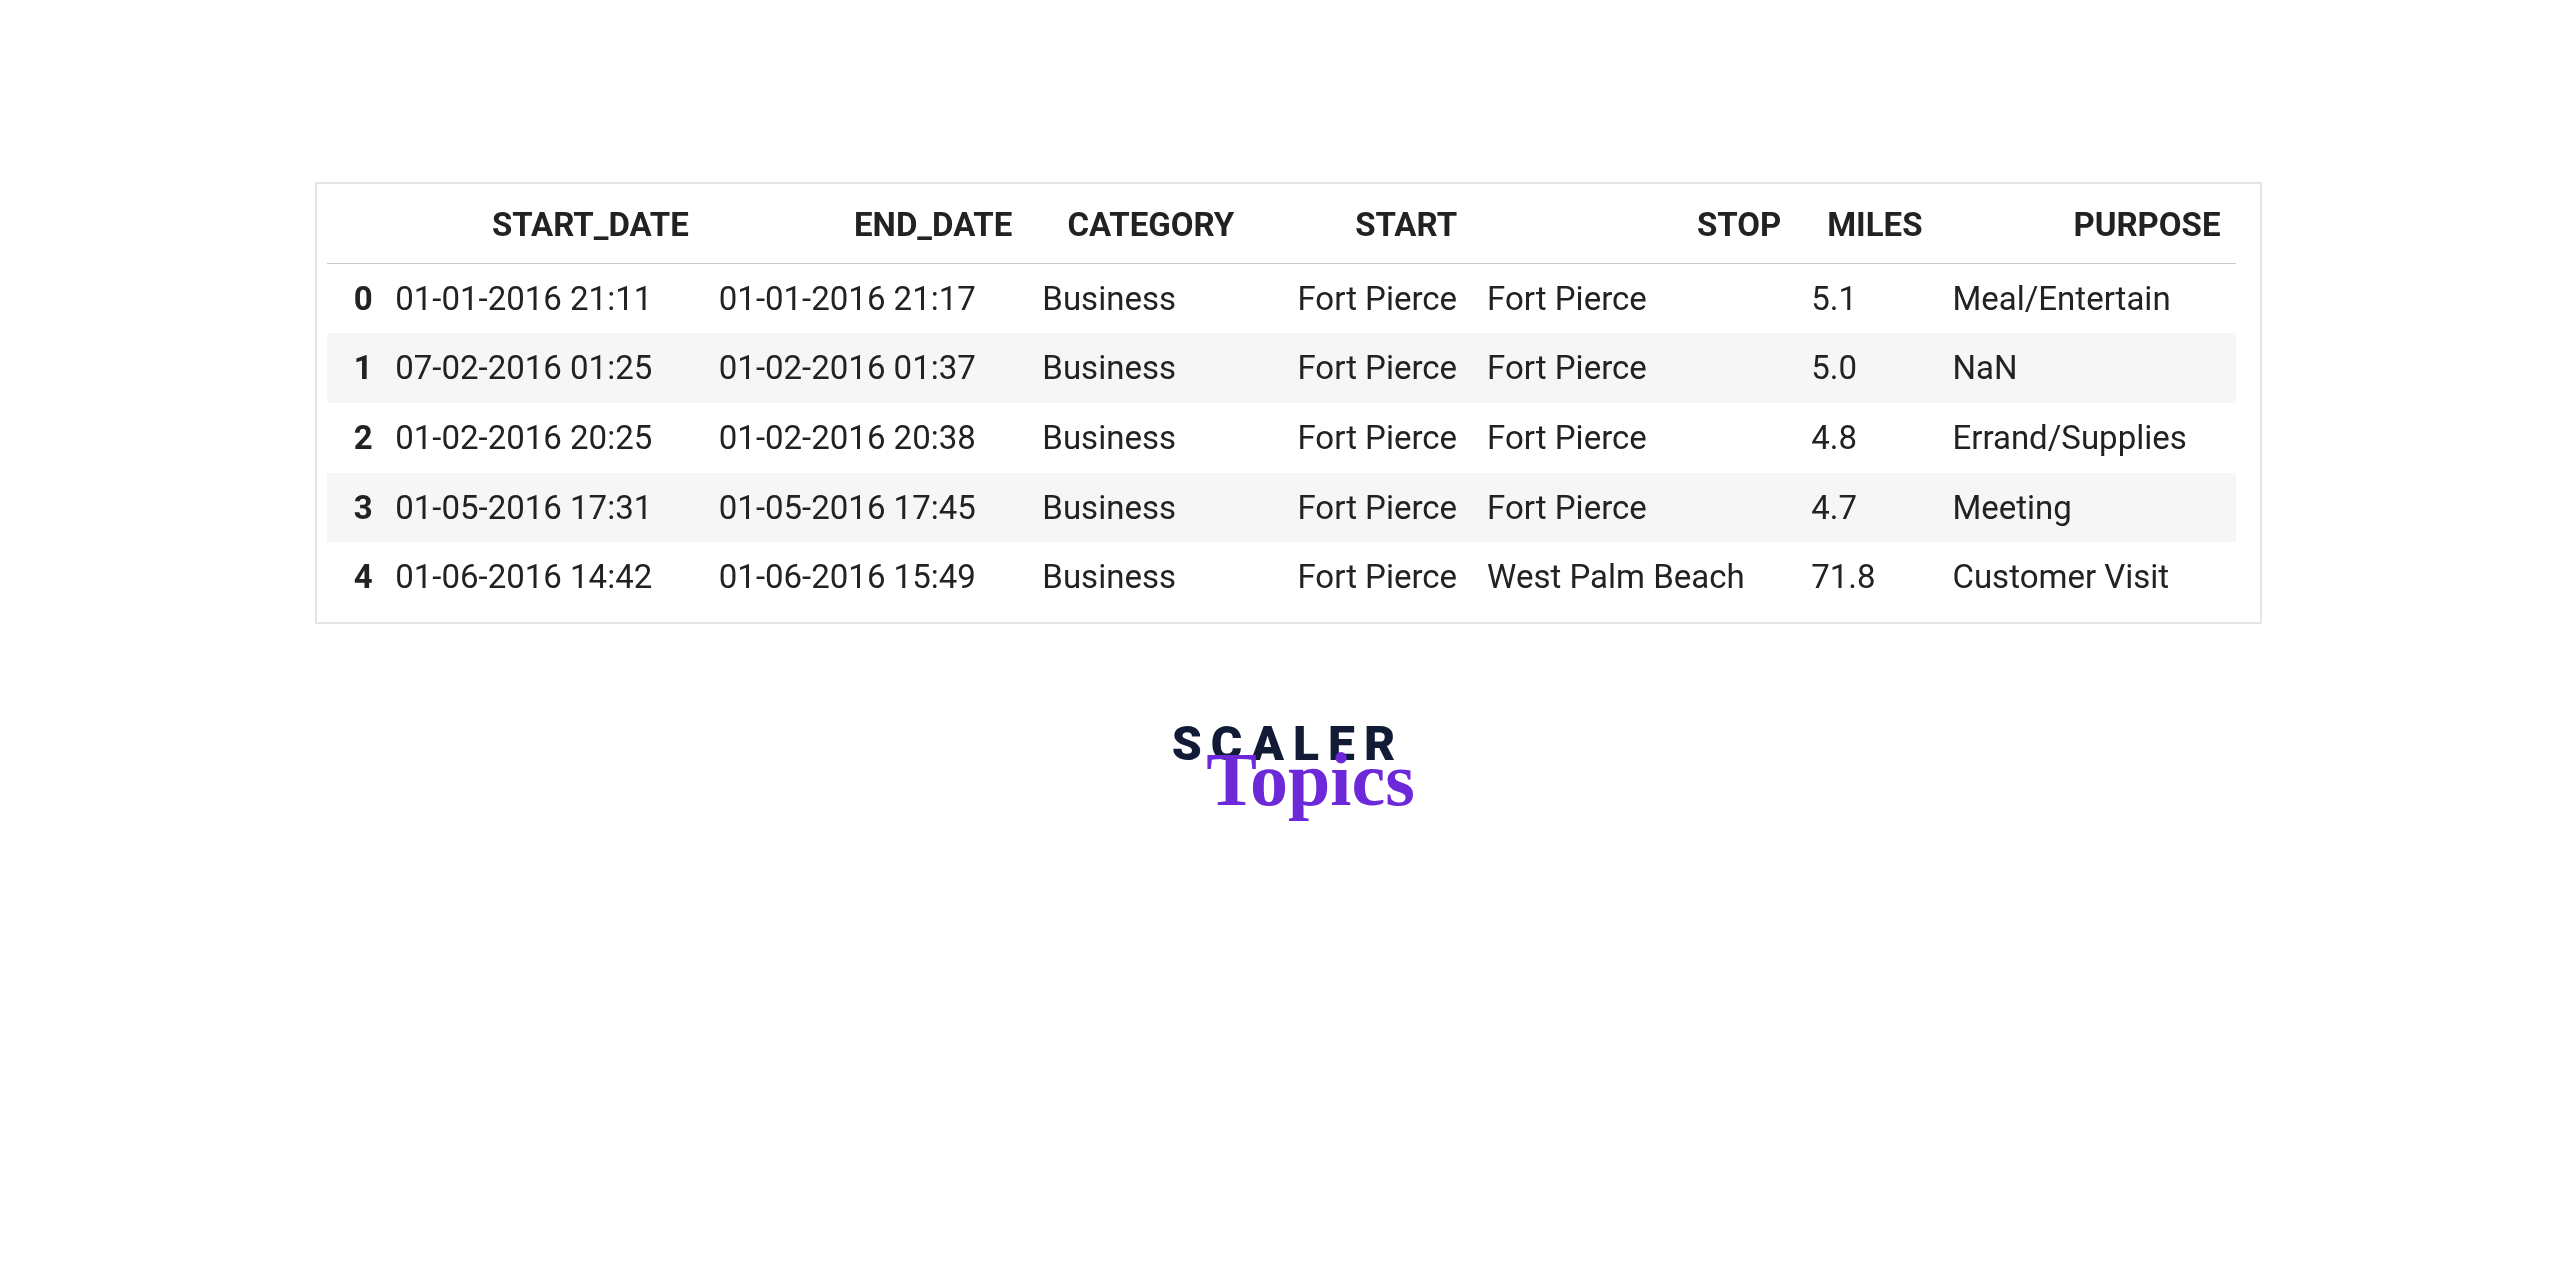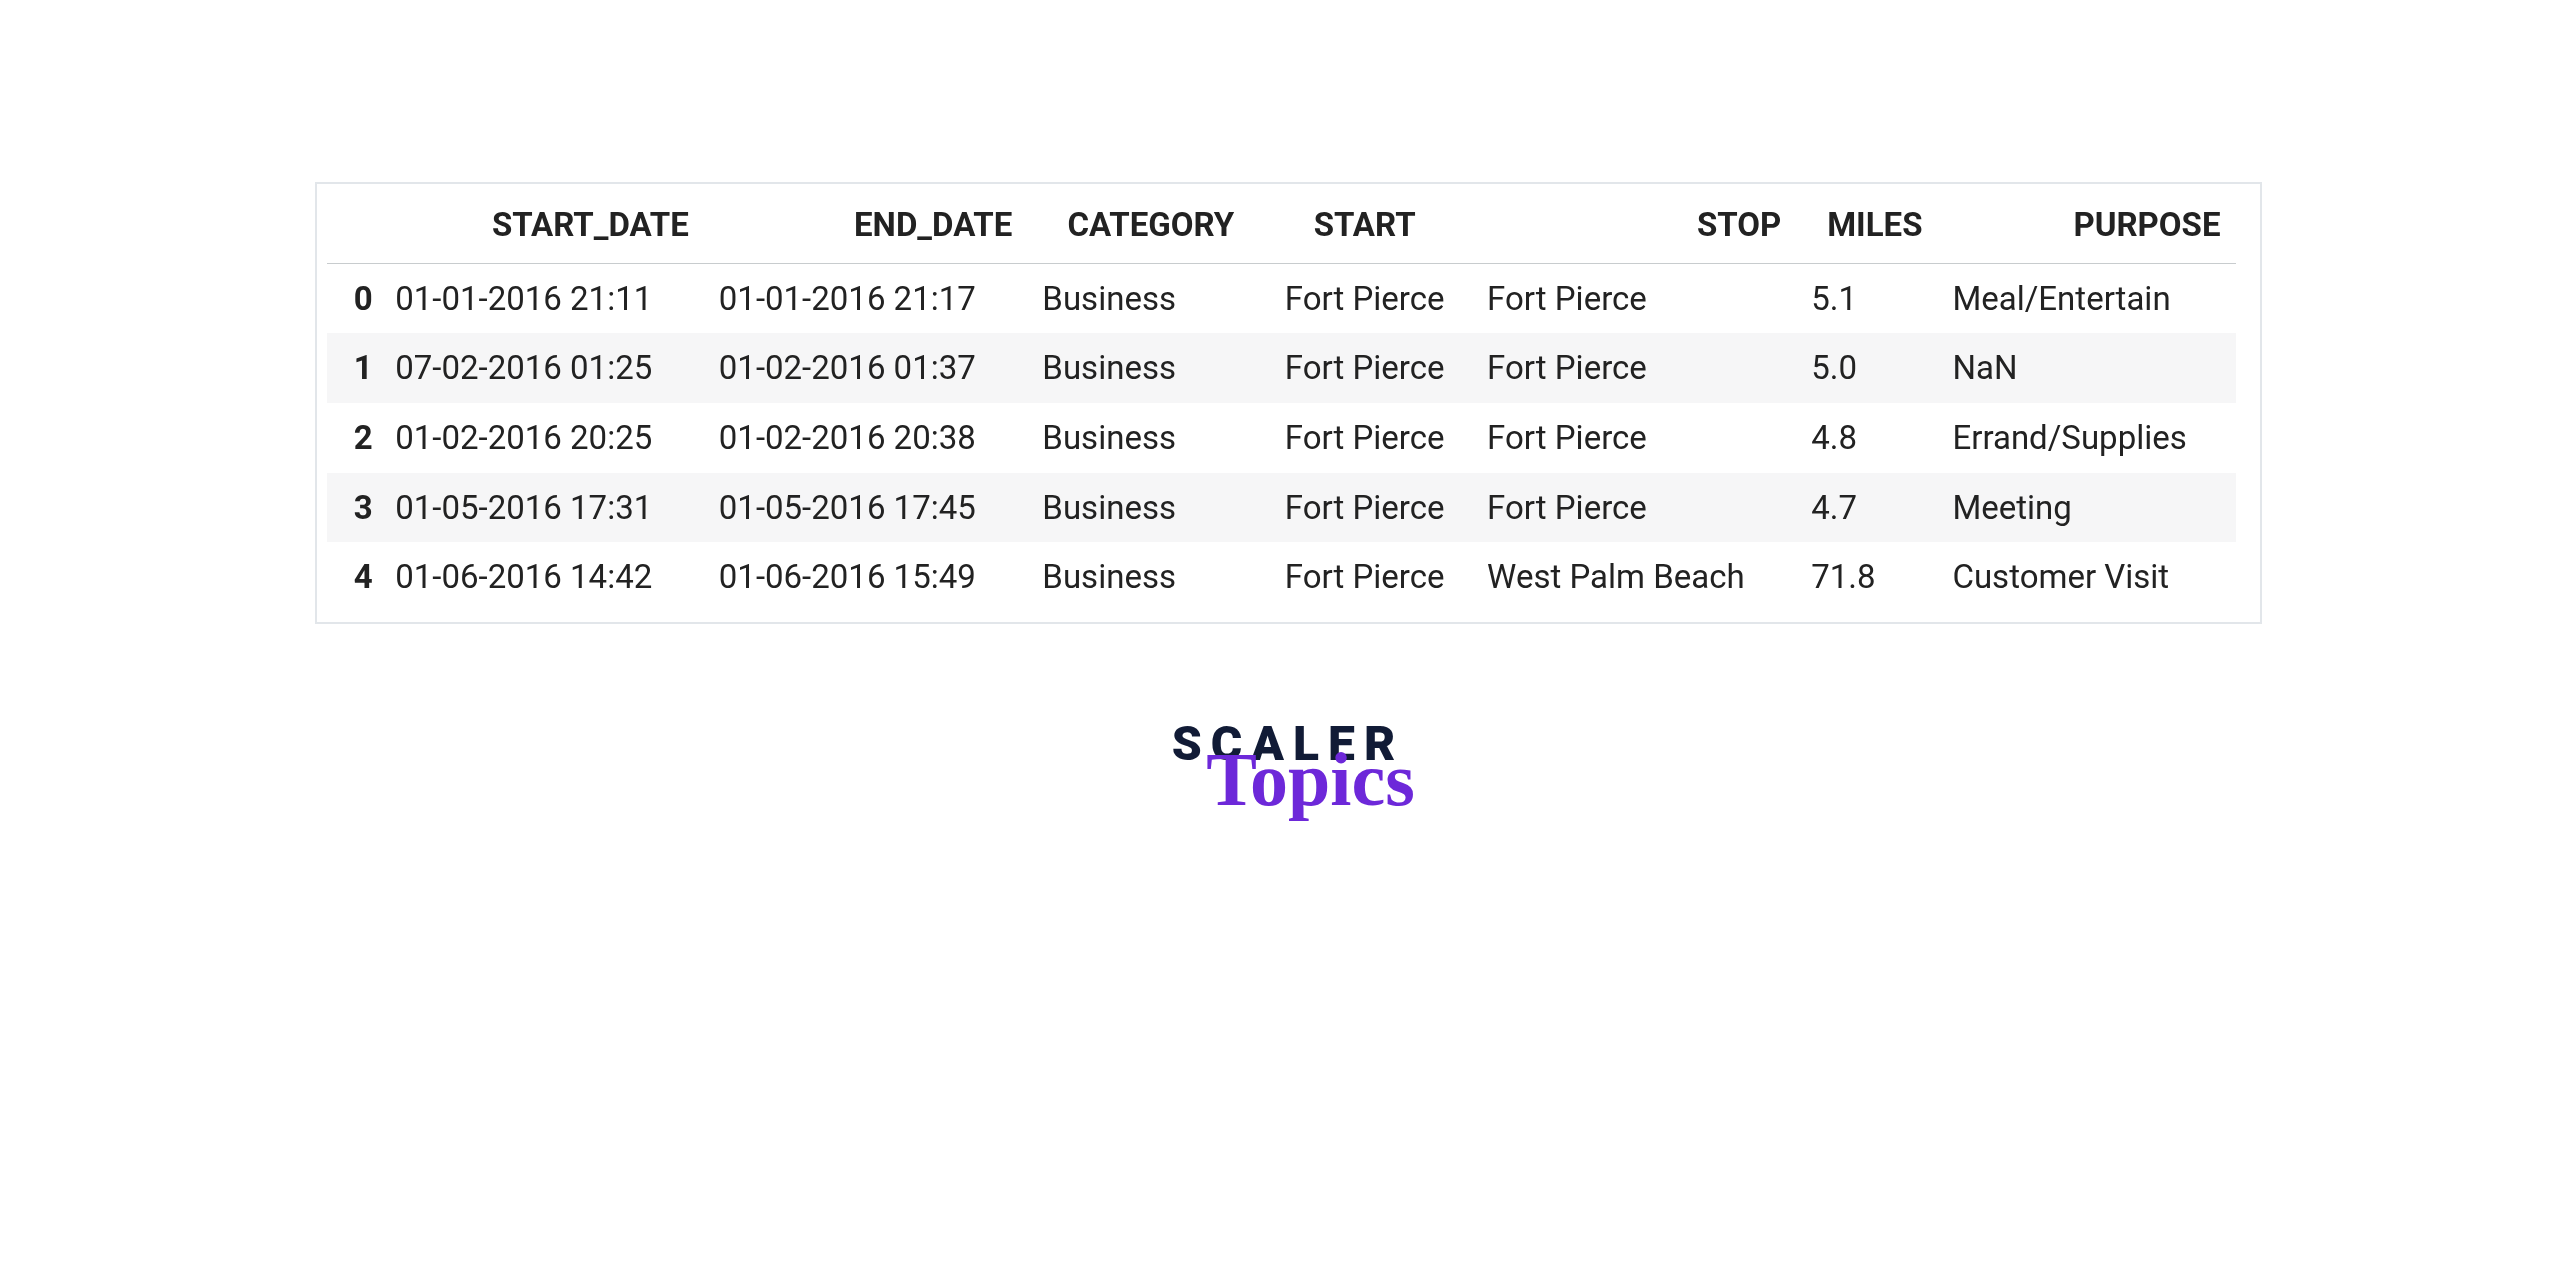--- a/index.html
+++ b/index.html
@@ -42,21 +42,21 @@
     white-space: nowrap;
   }
   table.df th.idx, table.df td.idx {
     font-weight: 700;
     text-align: right;
     padding-left: 7.6px;
     padding-right: 7.6px;
     width: 38px;
   }
   table.df th.start-col, table.df td.start-col {
-    text-align: center;
+    text-align: right;
     padding-left: 23px;
   }
   table.df tbody tr.odd {
     background: #f6f6f7;
   }
   .logo-wrap {
     text-align: center;
     margin-top: 91px;
   }
   .logo {

